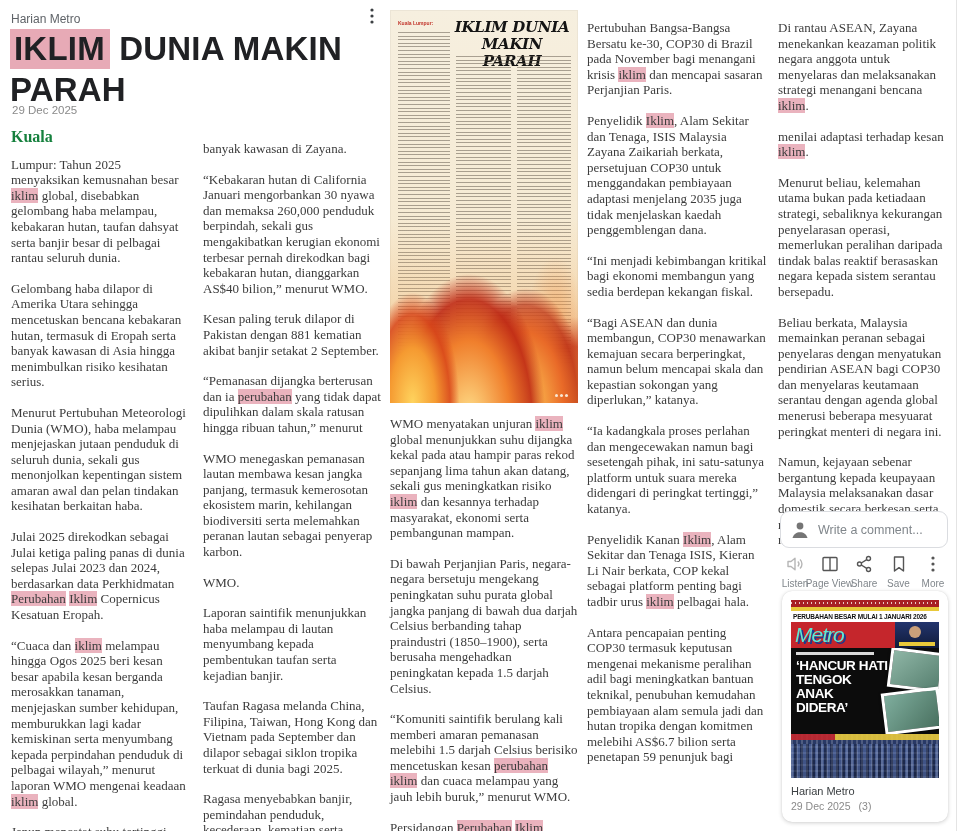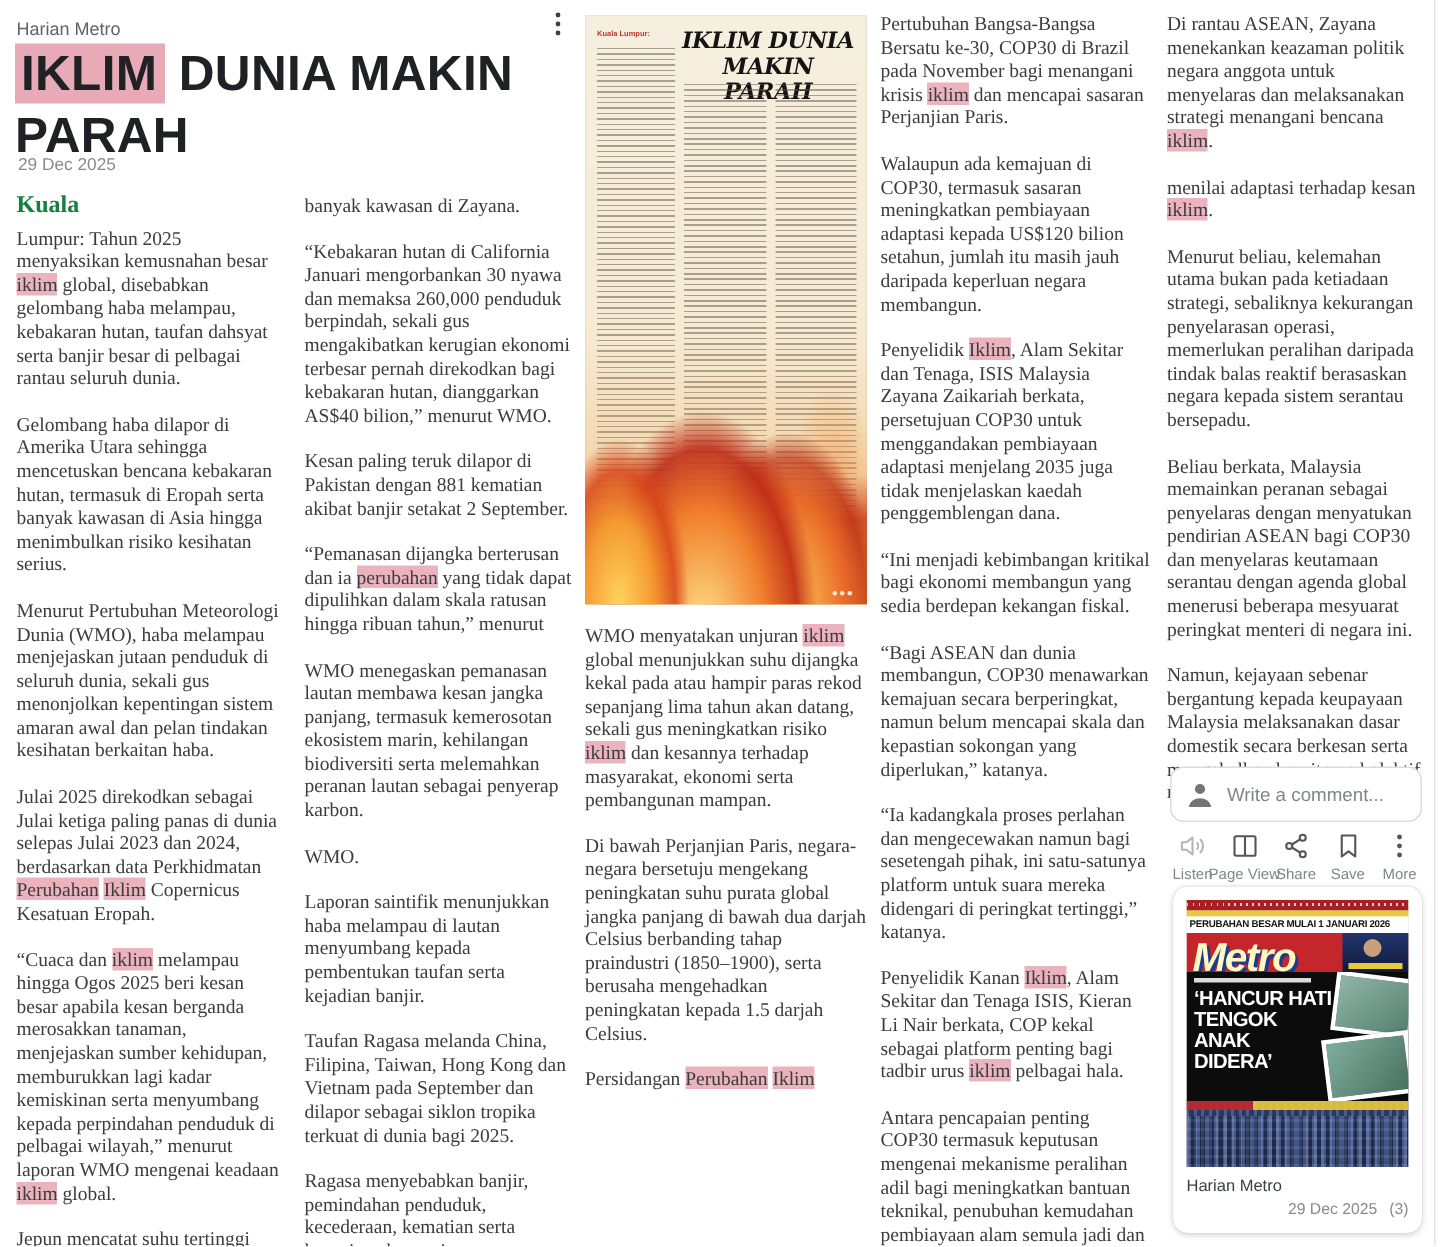--- a/index.html
+++ b/index.html
@@ -13,21 +13,21 @@
                   font-size:12px; color:#5f6368; }
   .kebab-btn { position:absolute; left:364px; top:4px; width:22px; height:24px; background:none; border:none; cursor:pointer; }
   .headline { position:absolute; left:10px; top:28px; width:350px; font-family:"Liberation Sans",sans-serif;
               font-weight:700; font-size:33px; line-height:41px; color:#202124; letter-spacing:.2px; }
   .headline mark { background:#e7aab6; color:#202124; padding:1px 5px 2px 4px; }
   .pub-date { position:absolute; left:12px; top:104px; font-family:"Liberation Sans",sans-serif;
               font-size:11.5px; color:#8a8a8a; }
 
   
   .col { position:absolute; font-size:13px; line-height:15.6px; }
-  .col p { margin:0 0 15px 0; }
+  .col p { margin:12px 0 15px 0; }
   .hl { background:#eab3be; }
   .dateline { font-weight:700; font-size:16px; margin-bottom:6px; color:#15803d; }
 
   
   .clipping { position:relative; width:188px; height:393px; background:linear-gradient(#f6efdf, #f6ead2 60%, #f3ddb9);
               overflow:hidden; box-shadow:0 0 0 1px rgba(0,0,0,.04) inset; }
   .clip-head { position:absolute; left:60px; top:9px; width:124px; text-align:center;
                font-family:"DejaVu Serif",serif; font-weight:700; font-style:italic;
                font-size:15px; line-height:17px; color:#141414; letter-spacing:-.3px; }
   .clip-lead { position:absolute; left:8px; top:10px; width:52px; font-size:5px; line-height:6px;
@@ -65,22 +65,22 @@
   .related-card { position:absolute; left:782px; top:591px; width:166px; background:#fff; border-radius:10px;
                   box-shadow:0 1px 4px rgba(0,0,0,.18), 0 0 1px rgba(0,0,0,.12); padding:9px 9px 10px; cursor:pointer; }
   .cover { position:relative; width:148px; height:178px; overflow:hidden; background:#ddd; }
   .cv-topbar { height:7px; background:#a81f24;
       background-image:repeating-linear-gradient(90deg, rgba(255,255,255,.75) 0 1px, transparent 1px 4px);
       background-size:100% 2px; background-position:0 2px; background-repeat:no-repeat; background-color:#a81f24; }
   .cv-micro { height:4px; background:#e9c93a; }
   .cv-strip { height:11px; background:#fff; font-family:"Liberation Sans",sans-serif; font-weight:800;
               font-size:6.5px; line-height:11px; color:#111; white-space:nowrap; overflow:hidden; letter-spacing:-.2px; padding-left:2px; }
   .cv-mast { position:relative; height:26px; background:#c5262c; }
-  .cv-logo { position:absolute; left:4px; top:1px; font-family:"Liberation Sans",sans-serif; font-weight:700;
-             font-style:italic; font-size:27px; color:#fef9c3; text-shadow:2px 2px 0 #1a3b8f; letter-spacing:-1px; }
+  .cv-logo { position:absolute; left:4px; top:1px; font-family:"Liberation Sans",sans-serif; font-weight:400;
+             font-style:italic; font-size:21px; color:#5eead4; text-shadow:2px 2px 0 #1a3b8f; letter-spacing:-1px; }
   .cv-photo { position:absolute; right:0; top:0; width:44px; height:26px; background:linear-gradient(#23356e,#101b3a); }
   .cv-photo::before { content:""; position:absolute; left:14px; top:4px; width:12px; height:12px; border-radius:50%; background:#caa07a; }
   .cv-photo::after { content:""; position:absolute; left:4px; bottom:2px; right:4px; height:4px; background:#e9c93a; }
   .cv-main { position:relative; height:86px; background:#0c0c0c; overflow:hidden; }
   .cv-kicker { position:absolute; left:5px; top:4px; width:78px; height:3px; background:rgba(255,255,255,.85); }
   .cv-headline { position:absolute; left:5px; top:11px; width:92px; font-family:"Liberation Sans",sans-serif;
                  font-weight:800; font-size:13.5px; line-height:14px; color:#ffffff; letter-spacing:-.4px; text-transform:uppercase; }
   .cv-ph1, .cv-ph2 { position:absolute; border:3px solid #fff; background:linear-gradient(135deg,#8fb6a6,#567f6f);
                      box-shadow:0 1px 3px rgba(0,0,0,.5); }
   .cv-ph1 { width:54px; height:40px; right:-4px; top:2px; transform:rotate(7deg); }
@@ -88,21 +88,21 @@
   .cv-crowd { position:relative; height:44px;
       background:linear-gradient(#2b3c6b,#1d2a4d),
                  repeating-linear-gradient(90deg, rgba(255,255,255,.18) 0 2px, transparent 2px 5px);
       background-blend-mode:screen; }
   .cv-crowd::before { content:""; position:absolute; left:0; top:0; right:0; height:6px; background:linear-gradient(90deg,#c5262c 0 30%, #e9c93a 30%); opacity:.9; }
   .cv-crowd::after { content:""; position:absolute; left:0; top:10px; right:0; bottom:0;
       background:repeating-linear-gradient(90deg, rgba(120,150,220,.35) 0 3px, rgba(20,30,60,.4) 3px 6px),
                  repeating-linear-gradient(0deg, rgba(255,255,255,.12) 0 2px, transparent 2px 6px); }
   .related-meta { font-family:"Liberation Sans",sans-serif; margin-top:7px; }
   .related-source { font-size:11px; color:#3c4043; }
-  .related-date { font-size:10.5px; color:#8a8a8a; margin-top:3px;text-align:right; }
+  .related-date { font-size:10.5px; color:#8a8a8a; margin-top:3px; }
   .related-date .cnt { margin-left:8px; }
 
   svg { display:block; }
 </style>
 </head>
 <body>
 
 <div class="page">
   <div class="right-divider"></div>
 
@@ -151,28 +151,28 @@
       <div class="clip-lines cl2"></div>
       <div class="clip-lines cl3"></div>
       <div class="flames"></div>
       <button class="img-more">
           <i></i>
         </button>
     </figure>
     <div>
         <p>WMO menyatakan unjuran <span class="hl">iklim</span> global menunjukkan suhu dijangka kekal pada atau hampir paras rekod sepanjang lima tahun akan datang, sekali gus meningkatkan risiko <span class="hl">iklim</span> dan kesannya terhadap masyarakat, ekonomi serta pembangunan mampan.</p>
         <p>Di bawah Perjanjian Paris, negara-negara bersetuju mengekang peningkatan suhu purata global jangka panjang di bawah dua darjah Celsius berbanding tahap praindustri (1850–1900), serta berusaha mengehadkan peningkatan kepada 1.5 darjah Celsius.</p>
+        <p>“Komuniti saintifik berulang kali memberi amaran pemanasan melebihi 1.5 darjah Celsius berisiko mencetuskan kesan <span class="hl">perubahan</span> <span class="hl">iklim</span> dan cuaca melampau yang jauh lebih buruk,” menurut WMO.</p>
         <p>Persidangan <span class="hl">Perubahan</span> <span class="hl">Iklim</span></p>
       </div>
   </section>
 
   <section class="col" style="left:587px; top:8px; width:180px;">
     <div>
         <p>Pertubuhan Bangsa-Bangsa Bersatu ke-30, COP30 di Brazil pada November bagi menangani krisis <span class="hl">iklim</span> dan mencapai sasaran Perjanjian Paris.</p>
-        <p>Walaupun ada kemajuan di COP30, termasuk sasaran meningkatkan pembiayaan adaptasi kepada US$120 bilion setahun, jumlah itu masih jauh daripada keperluan negara membangun.</p>
         <p>Penyelidik <span class="hl">Iklim</span>, Alam Sekitar dan Tenaga, ISIS Malaysia Zayana Zaikariah berkata, persetujuan COP30 untuk menggandakan pembiayaan adaptasi menjelang 2035 juga tidak menjelaskan kaedah penggemblengan dana.</p>
         <p>“Ini menjadi kebimbangan kritikal bagi ekonomi membangun yang sedia berdepan kekangan fiskal.</p>
         <p>“Bagi ASEAN dan dunia membangun, COP30 menawarkan kemajuan secara berperingkat, namun belum mencapai skala dan kepastian sokongan yang diperlukan,” katanya.</p>
         <p>“Ia kadangkala proses perlahan dan mengecewakan namun bagi sesetengah pihak, ini satu-satunya platform untuk suara mereka didengari di peringkat tertinggi,” katanya.</p>
         <p>Penyelidik Kanan <span class="hl">Iklim</span>, Alam Sekitar dan Tenaga ISIS, Kieran Li Nair berkata, COP kekal sebagai platform penting bagi tadbir urus <span class="hl">iklim</span> pelbagai hala.</p>
         <p>Antara pencapaian penting COP30 termasuk keputusan mengenai mekanisme peralihan adil bagi meningkatkan bantuan teknikal, penubuhan kemudahan pembiayaan alam semula jadi dan hutan tropika dengan komitmen melebihi AS$6.7 bilion serta penetapan 59 penunjuk bagi</p>
       </div>
   </section>
 
   <section class="col" style="left:778px; top:8px; width:172px;">

